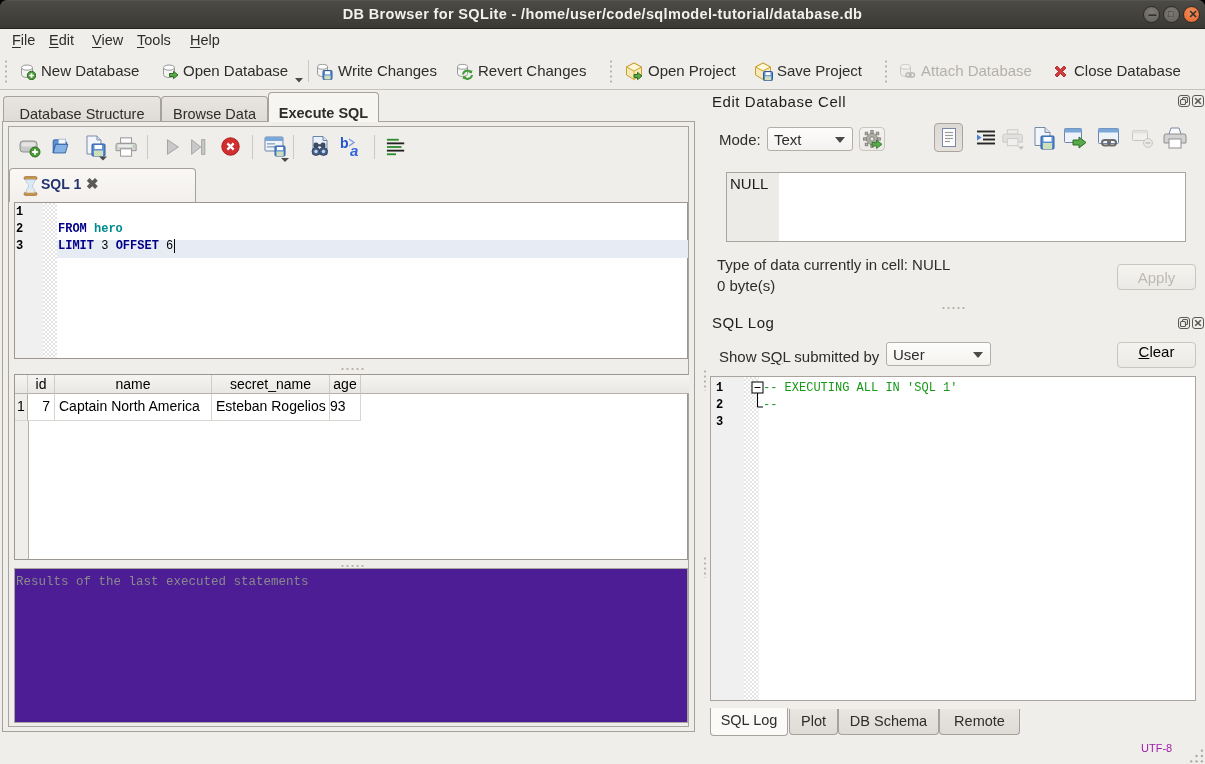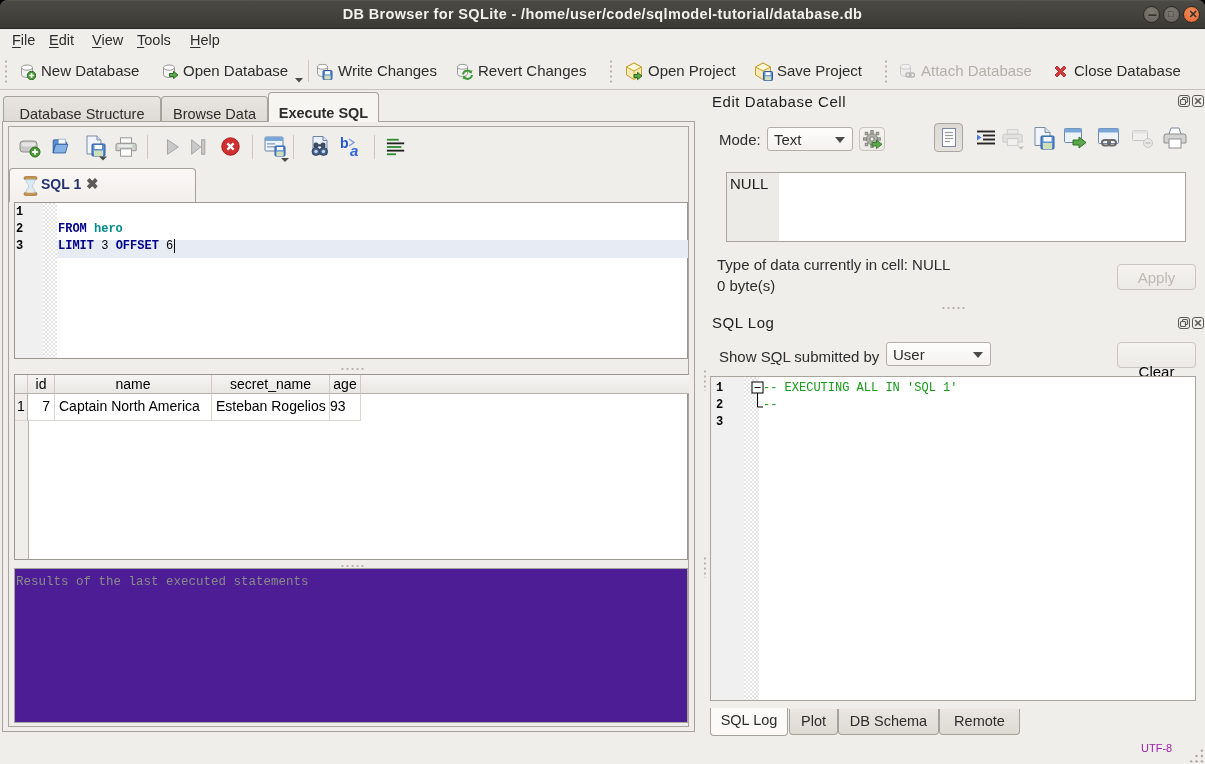--- a/index.html
+++ b/index.html
@@ -456,21 +456,21 @@
 <svg class="abs" style="left:1192px; top:317px;" width="12" height="12" viewBox="0 0 12 12">
   <rect x="0.5" y="0.5" width="11" height="11" rx="2.5" fill="none" stroke="#5b5954"></rect>
   <path d="M3.2 3.2 L8.8 8.8 M8.8 3.2 L3.2 8.8" stroke="#5b5954" stroke-width="1.6"></path>
 </svg>
 
 <div class="label" style="left:719px; top:348px;">Show S<u>Q</u>L submitted by</div>
 <div class="combo" style="left:886px; top:342px; width:105px;">
     <span style="position:absolute; left:6px; top:3px;">User</span>
     <span class="arr"></span>
   </div>
-<div class="btn" style="left:1117px; top:342px; width:79px; height:26px; padding-top:20px;"><u>C</u>lear</div>
+<div class="btn" style="left:1117px; top:342px; width:79px; height:26px; padding-top:0;"><u>C</u>lear</div>
 
 <div id="logarea">
   <div id="loggutter"></div>
   <div id="logfold"></div>
   <div class="lognum" style="top:3px;">1</div>
   <div class="lognum" style="top:20px;">2</div>
   <div class="lognum" style="top:37px;">3</div>
   <div class="logline" style="top:3px;">-- EXECUTING ALL IN 'SQL 1'</div>
   <div class="logline" style="top:20px;">--</div>
   <svg style="position:absolute; left:40px; top:4px;" width="16" height="32">

